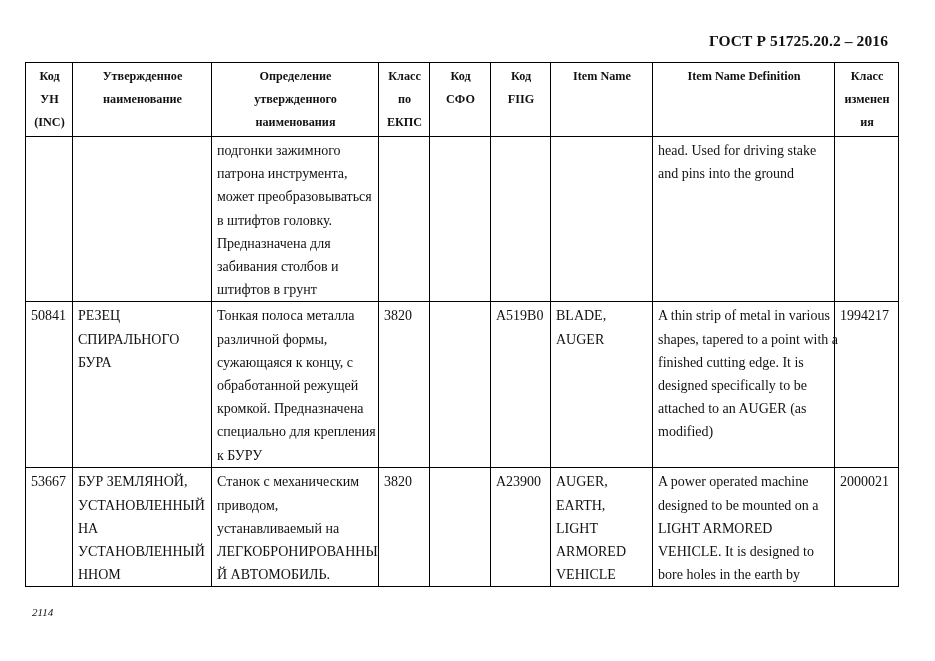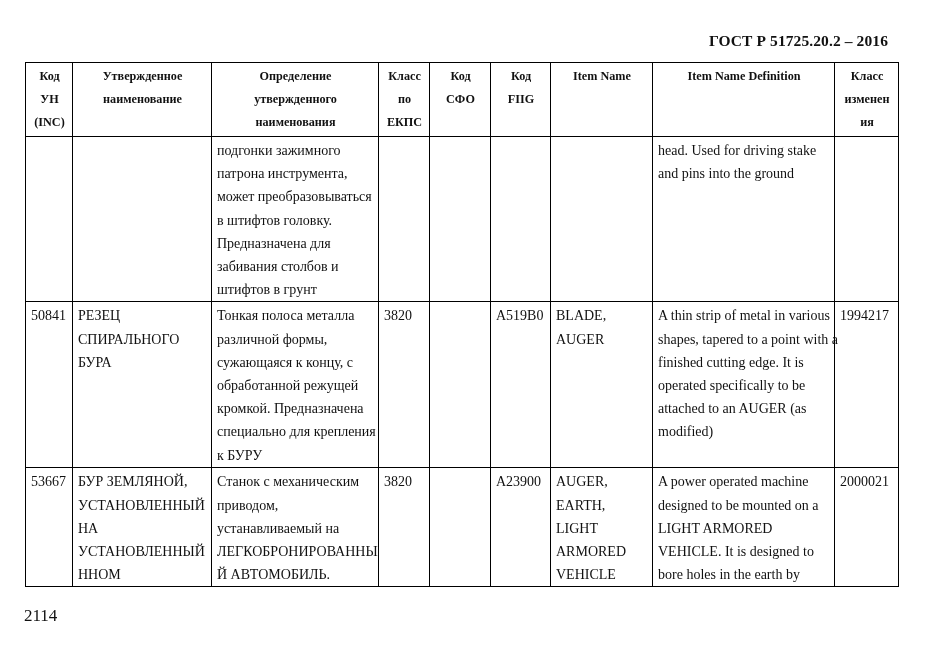--- a/index.html
+++ b/index.html
@@ -1,19 +1,19 @@
 <!DOCTYPE html>
 <html><head>
 <meta charset="utf-8">
 <style>
   html, body { margin:0; padding:0; background:#ffffff; }
   body { width:935px; height:661px; position:relative; overflow:hidden;
          font-family:"Liberation Serif", "DejaVu Serif", serif; color:#111; }
   .doc-header { position:absolute; top:32px; right:47px; font-size:15.5px; font-weight:bold; letter-spacing:0.1px; }
-  .page-number { position:absolute; left:24px; top:606px; font-size:17px; }
+  .page-number { position:absolute; left:32px; top:606px; font-size:11px;font-style:italic; }
   table.gost { position:absolute; left:25px; top:62px; border-collapse:collapse; table-layout:fixed; width:873px; }
   table.gost td, table.gost th { border:1.6px solid #000; vertical-align:top; padding:2px 4px 0 5px;
          font-size:14px; line-height:23.2px; text-align:left; word-wrap:break-word; }
   table.gost th { font-weight:bold; font-size:12.2px;text-align:center; }
   table.gost thead tr { height:74px; }
   table.gost tr.r-cont { height:163px; }
   table.gost tr.r-mid { height:166px;margin-left:30px; }
   table.gost tr.r-last { height:119px; }
   .line { display:block; white-space:nowrap; }
 </style>
@@ -121,21 +121,21 @@
       <td></td>
       <td>A519B0</td>
       <td>
         <span class="line">BLADE,</span>
         <span class="line">AUGER</span>
       </td>
       <td>
         <span class="line">A thin strip of metal in various</span>
         <span class="line">shapes, tapered to a point with a</span>
         <span class="line">finished cutting edge. It is</span>
-        <span class="line">operated specifically to be</span>
+        <span class="line">designed specifically to be</span>
         <span class="line">attached to an AUGER (as</span>
         <span class="line">modified)</span>
       </td>
       <td>1994217</td>
     </tr>
 
     <tr class="r-last">
       <td>53667</td>
       <td>
         <span class="line">БУР ЗЕМЛЯНОЙ,</span>

